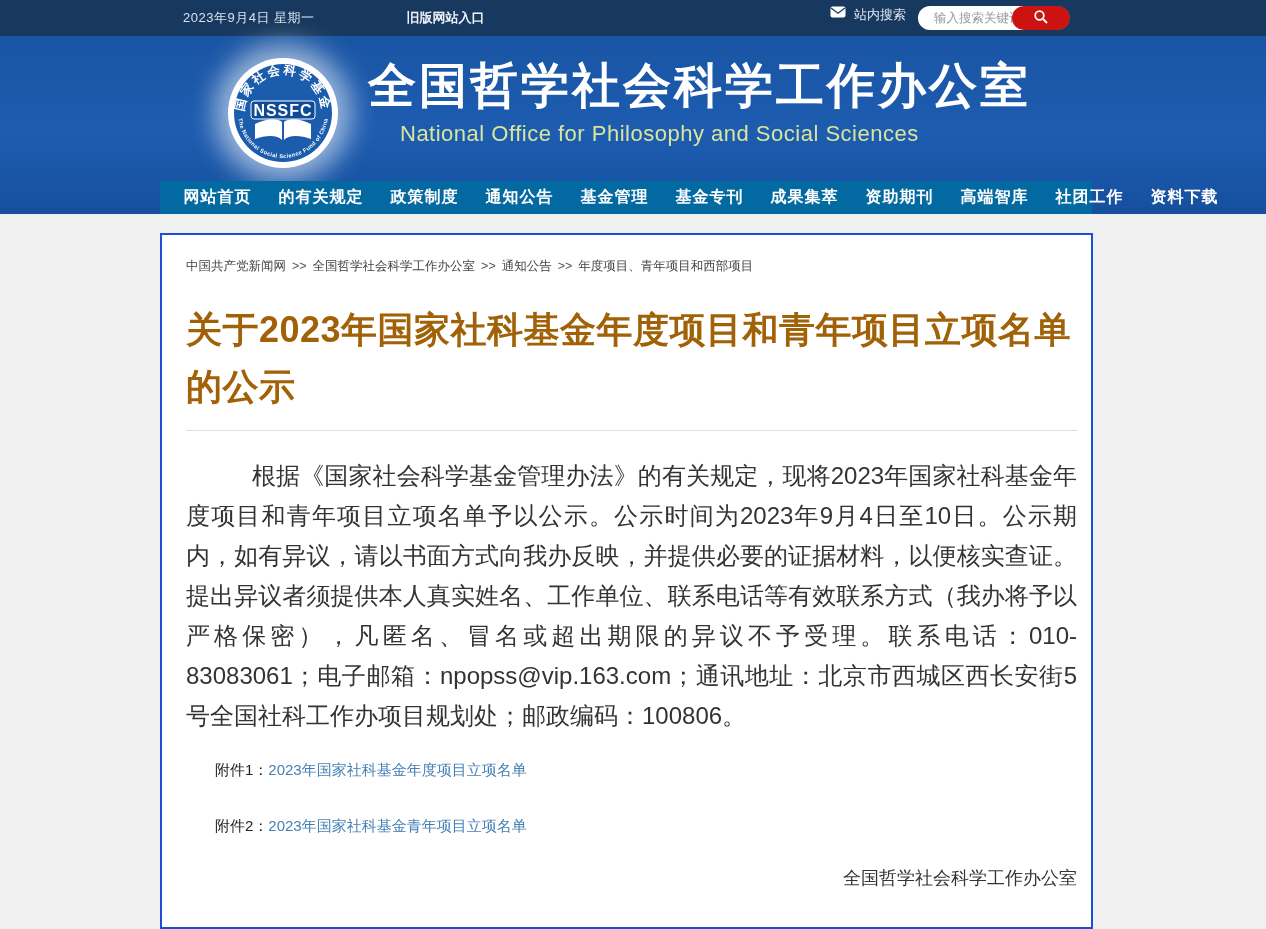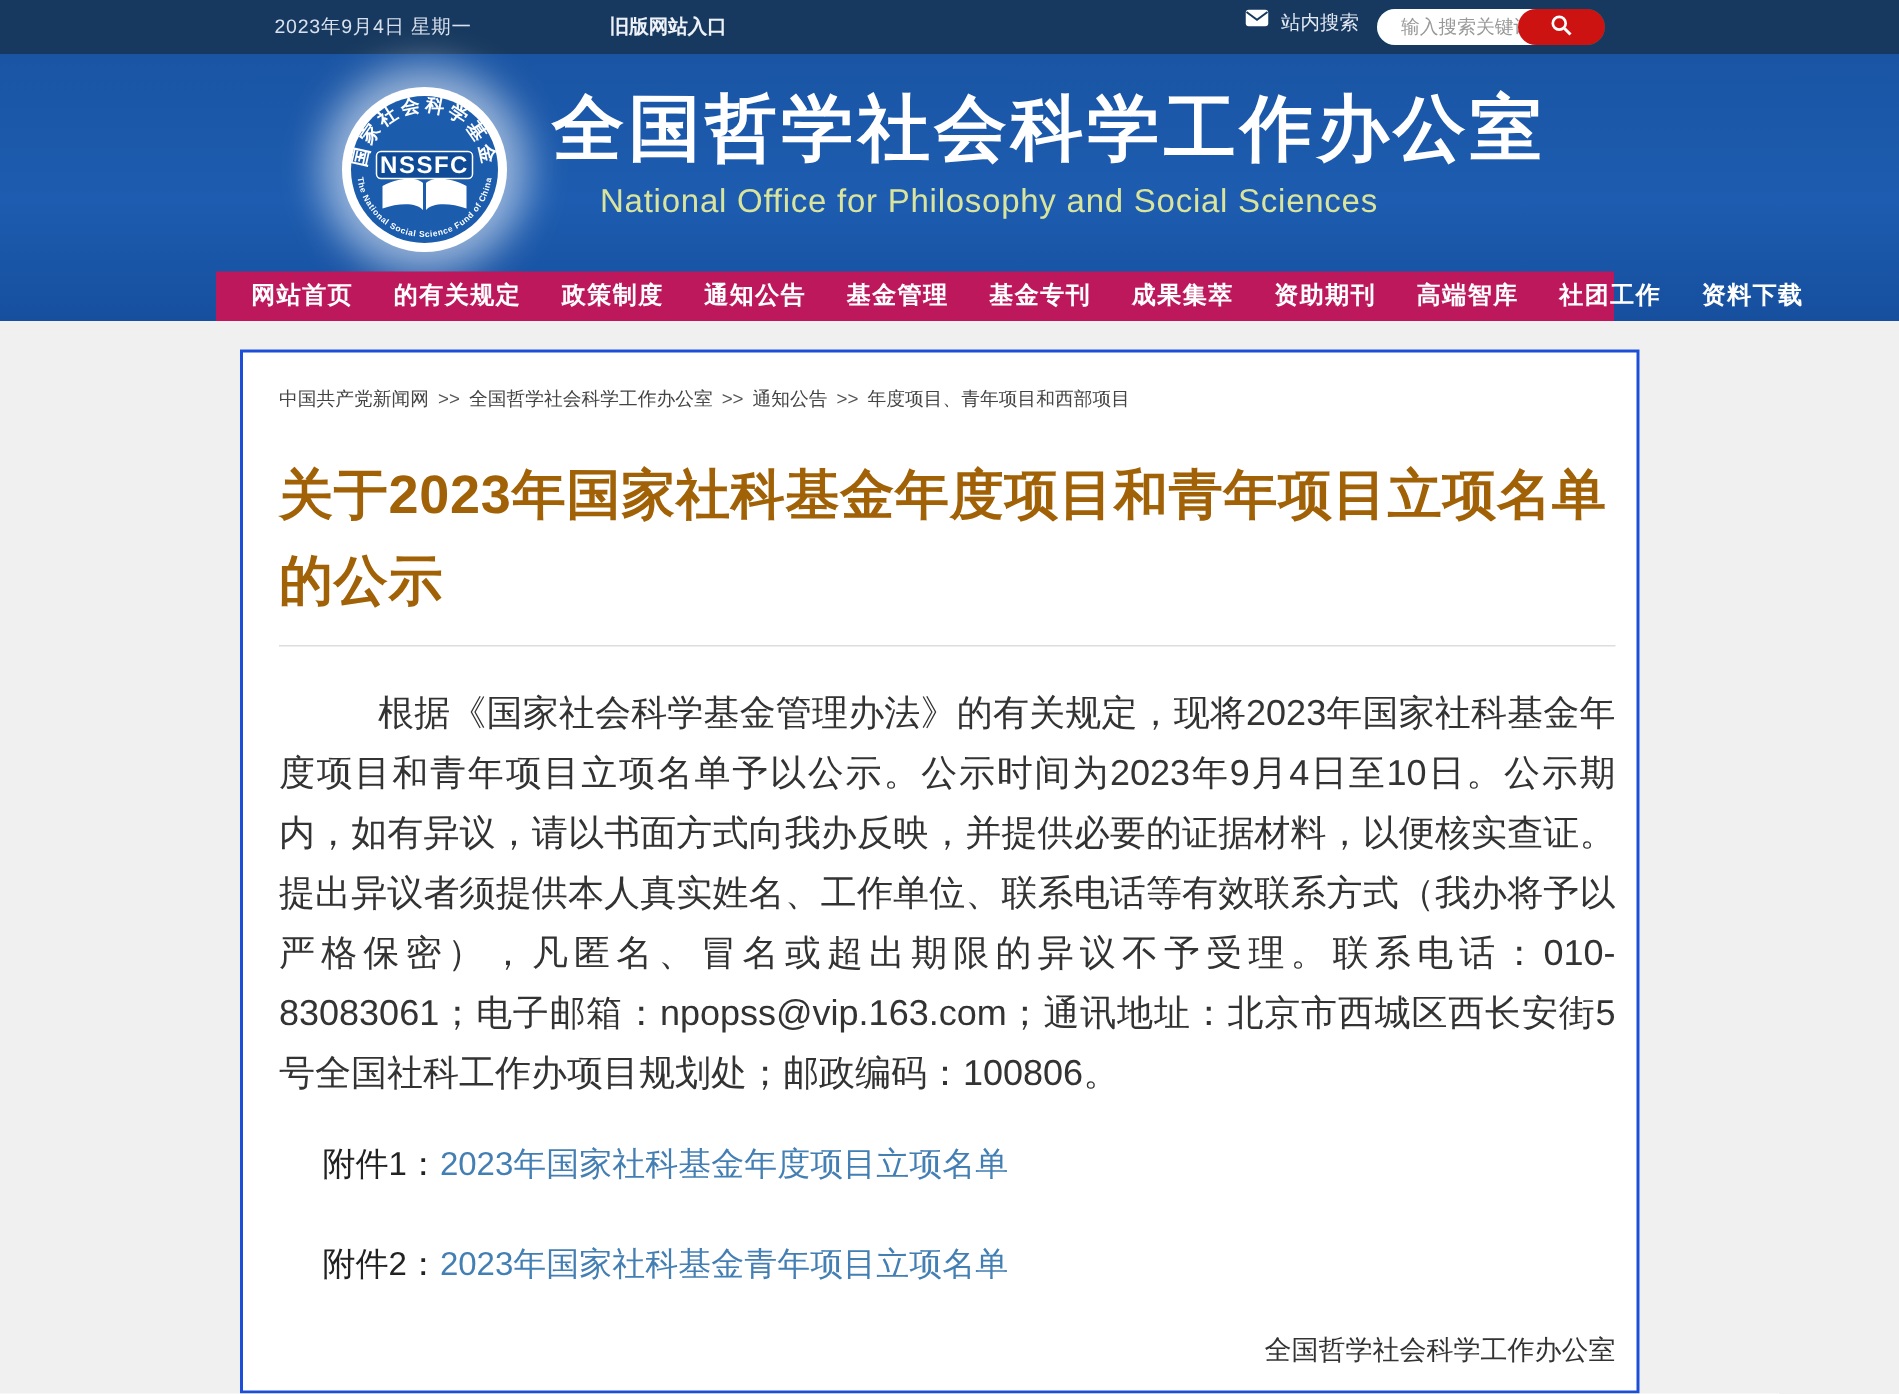--- a/index.html
+++ b/index.html
@@ -18,35 +18,35 @@
   .search-input::placeholder { color:#999; }
   .search-btn { width:58px; background:#cd1212; border:none; border-radius:12px; margin-left:-12px; display:flex; align-items:center; justify-content:center; cursor:pointer; }
 
   
   .band { position:absolute; left:0; top:36px; width:1266px; height:178px; background:linear-gradient(180deg,#1a55a4 0%,#1d5cb0 55%,#164f9e 100%); }
   .logo-wrap { position:absolute; left:228px; top:22px; width:110px; height:110px; border-radius:50%; box-shadow:0 0 26px 14px rgba(255,255,255,.55); background:#fff; }
   .band-title-cn { position:absolute; left:368px; top:18px; width:700px; color:#fff; font-family:"Liberation Serif","DejaVu Serif",serif; font-weight:bold; font-size:48px; letter-spacing:3px; white-space:nowrap; }
   .band-title-en { position:absolute; left:400px; top:85px; width:640px; color:#d9e59c; font-size:22px; letter-spacing:.5px; white-space:nowrap; }
 
   
-  .nav { position:absolute; left:144px; top:181px; width:932px; height:33px; background:#be185d; display:flex; align-items:center; padding:0 10px; }
+  .nav { position:absolute; left:160px; top:181px; width:932px; height:33px; background:#0369a1; display:flex; align-items:center; padding:0 10px; }
   .nav-item { color:#fff; font-size:16px; font-weight:bold; padding:0 13.5px; letter-spacing:1px; cursor:pointer; white-space:nowrap; }
 
   
   .card { position:absolute; left:160px; top:233px; width:933px; height:696px; background:#fff; border:2px solid #1d4ed8; padding:23px 14px 0 24px; }
   .breadcrumb { font-size:12.5px; color:#444; }
   .breadcrumb a { color:#444; text-decoration:none; cursor:pointer; }
   .bc-sep { margin:0 6px; color:#555; }
   .art-title { margin-top:26px; font-size:36px; font-weight:bold; color:#a16207; line-height:57px; letter-spacing:.5px; font-family:"Liberation Sans","DejaVu Sans",sans-serif; }
   .meta { margin-top:21px; font-size:13px; color:#8a8a8a; }
   .meta .src-label { margin-left:18px; }
   .meta .src { color:#444; font-weight:bold; }
   .divider { margin-top:15px; border:none; border-top:1px solid #ddd; height:0; }
   .body-p { margin-top:25px; font-size:24px; color:#333; line-height:40px; text-align:justify; text-indent:66px; }
-  .attach { margin-top:25px; font-size:22px; color:#222; padding-left:29px; }
+  .attach { margin-top:25px; font-size:15px; color:#222; padding-left:29px; }
   .attach + .attach { margin-top:37px; }
   .attach a { color:#447fb4; text-decoration:none; cursor:pointer; }
   .sign-block { margin-top:30px; text-align:right; font-size:18px; color:#333; }
 </style>
 </head>
 <body>
 
 <div class="topbar">
   <span class="topbar-date">2023年9月4日 星期一</span>
   <span class="topbar-old">旧版网站入口</span>

